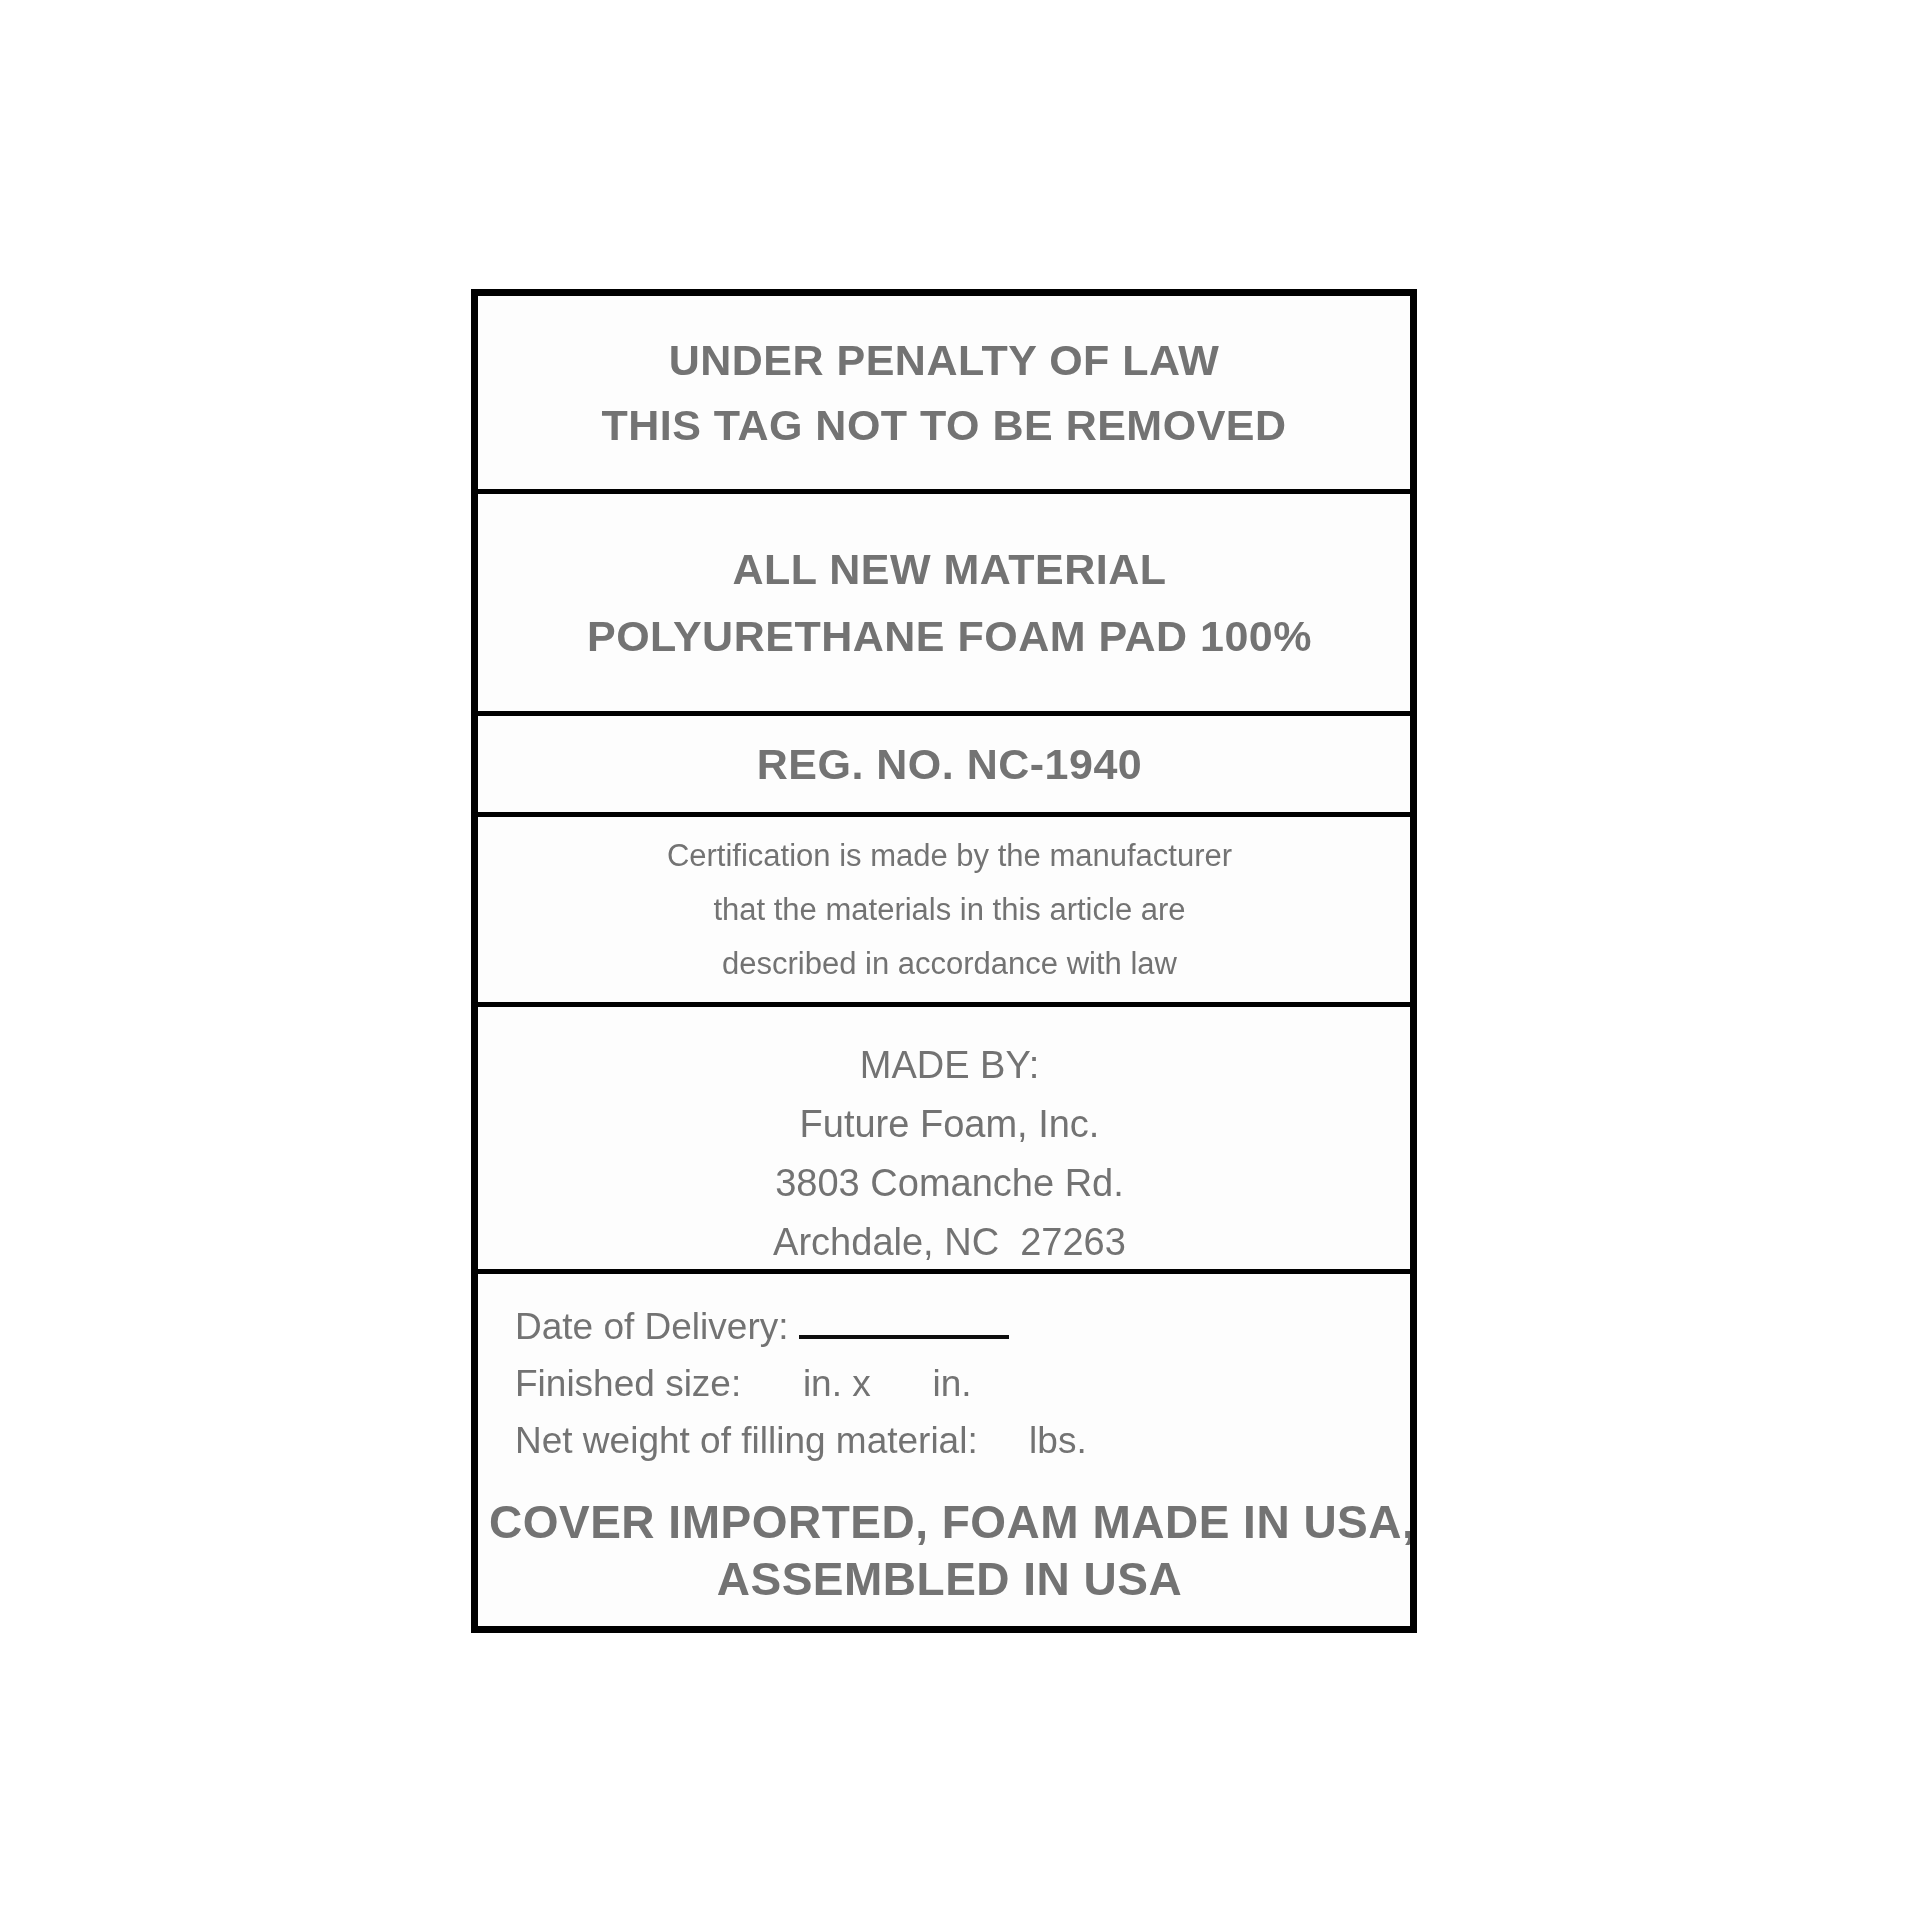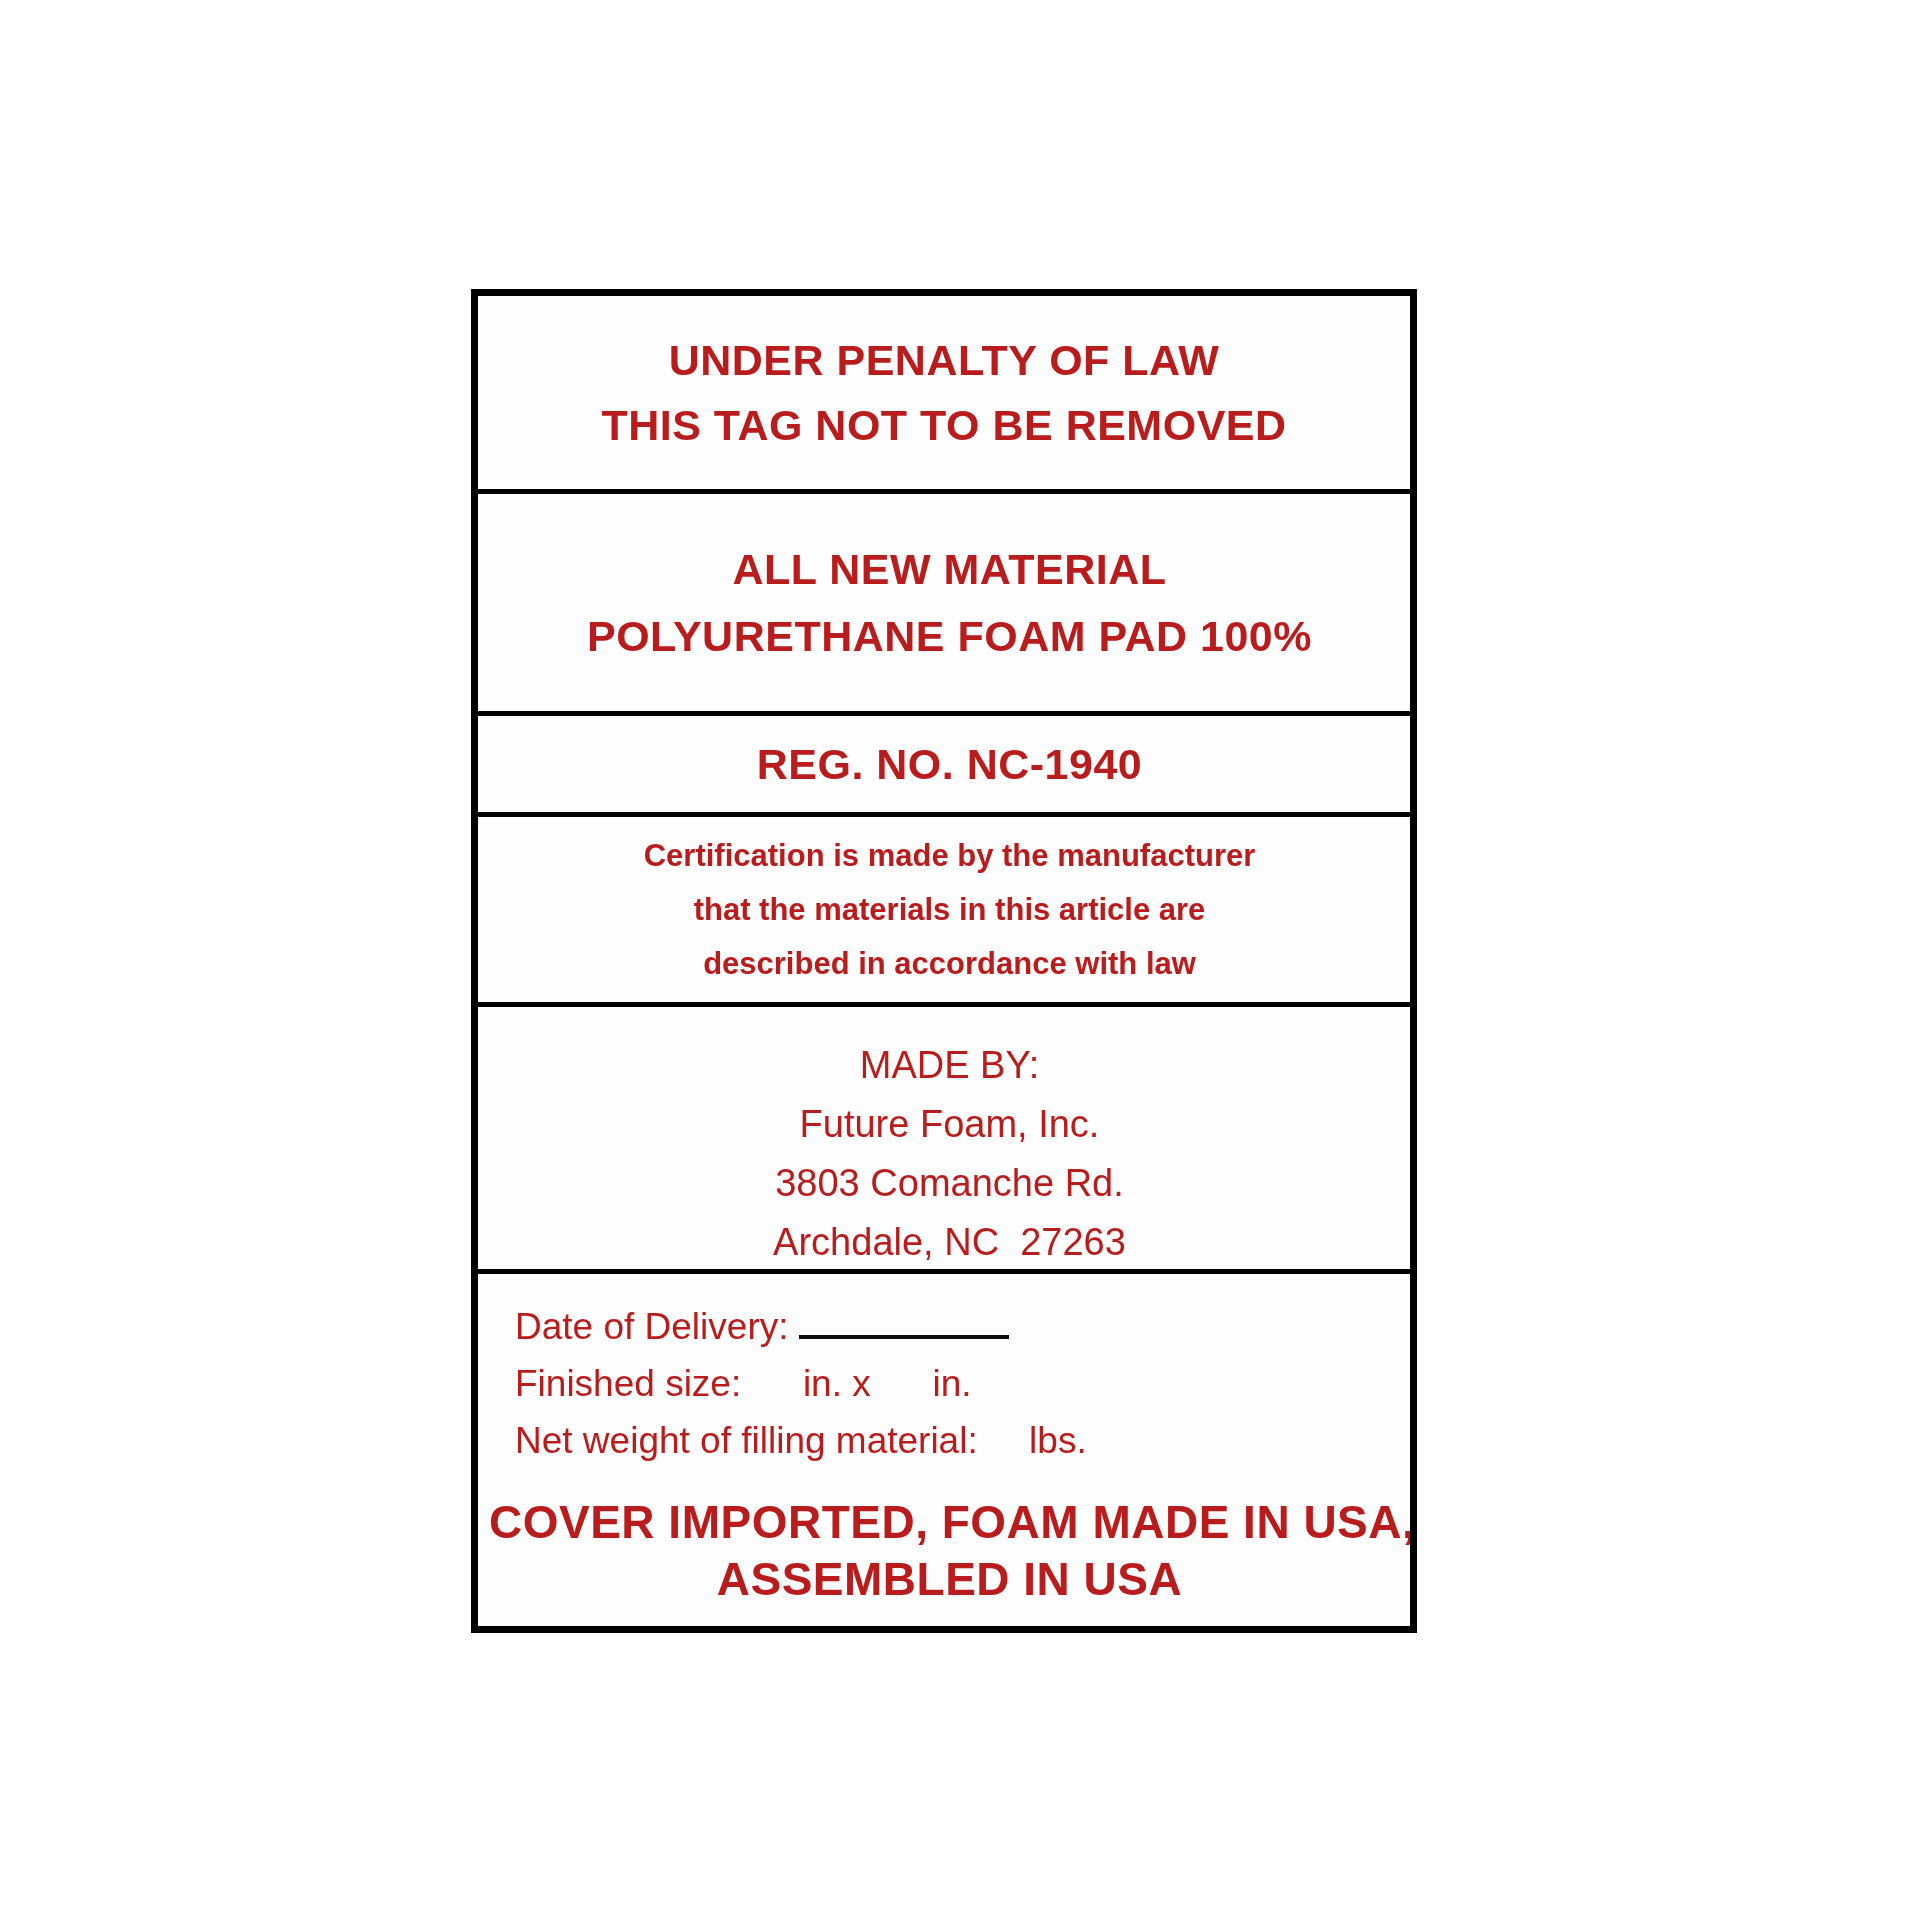--- a/index.html
+++ b/index.html
@@ -3,21 +3,21 @@
 <meta charset="utf-8">
 <style>
   * { margin: 0; padding: 0; box-sizing: border-box; }
   html, body { background: #ffffff; }
   .canvas {
     position: relative;
     width: 1927px;
     height: 1927px;
     background: #ffffff;
     font-family: "Liberation Sans", sans-serif;
-    color: #b91c1c;
+    color: #737373;
   }
   .law-label {
     position: absolute;
     left: 471px;
     top: 289px;
     width: 946px;
     height: 1344px;
     border: 7px solid #000000;
     background: #fdfdfd;
     display: flex;
@@ -57,21 +57,21 @@
   .sec-reg { height: 101px; }
   .sec-reg .line {
     font-weight: bold;
     font-size: 43px;
     letter-spacing: 0.5px;
   }
 
   
   .sec-cert { height: 190px; }
   .sec-cert .line {
-    font-weight: bold;
+    font-weight: normal;
     font-size: 31px;
     line-height: 54px;
   }
 
   
   .sec-madeby { height: 267px; }
   .sec-madeby .heading {
     font-weight: bold;
     font-size: 43px;
     line-height: 61px;

